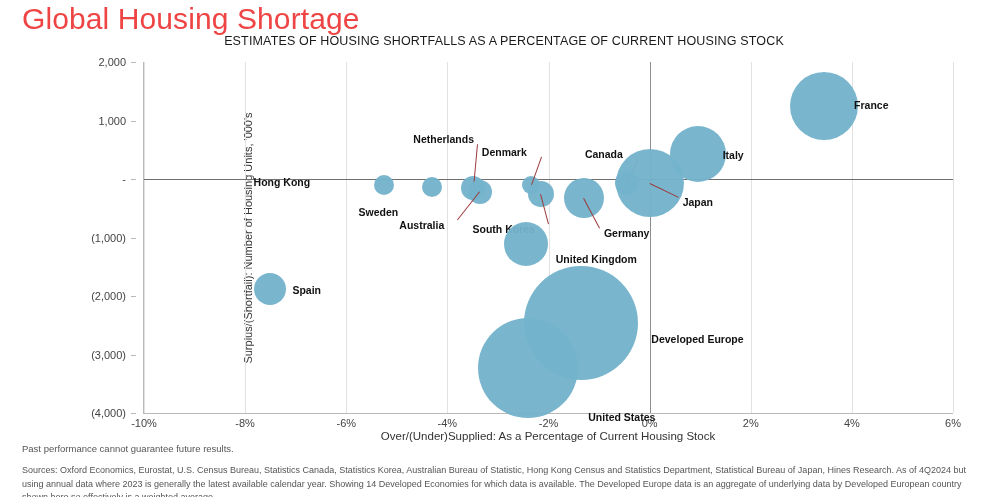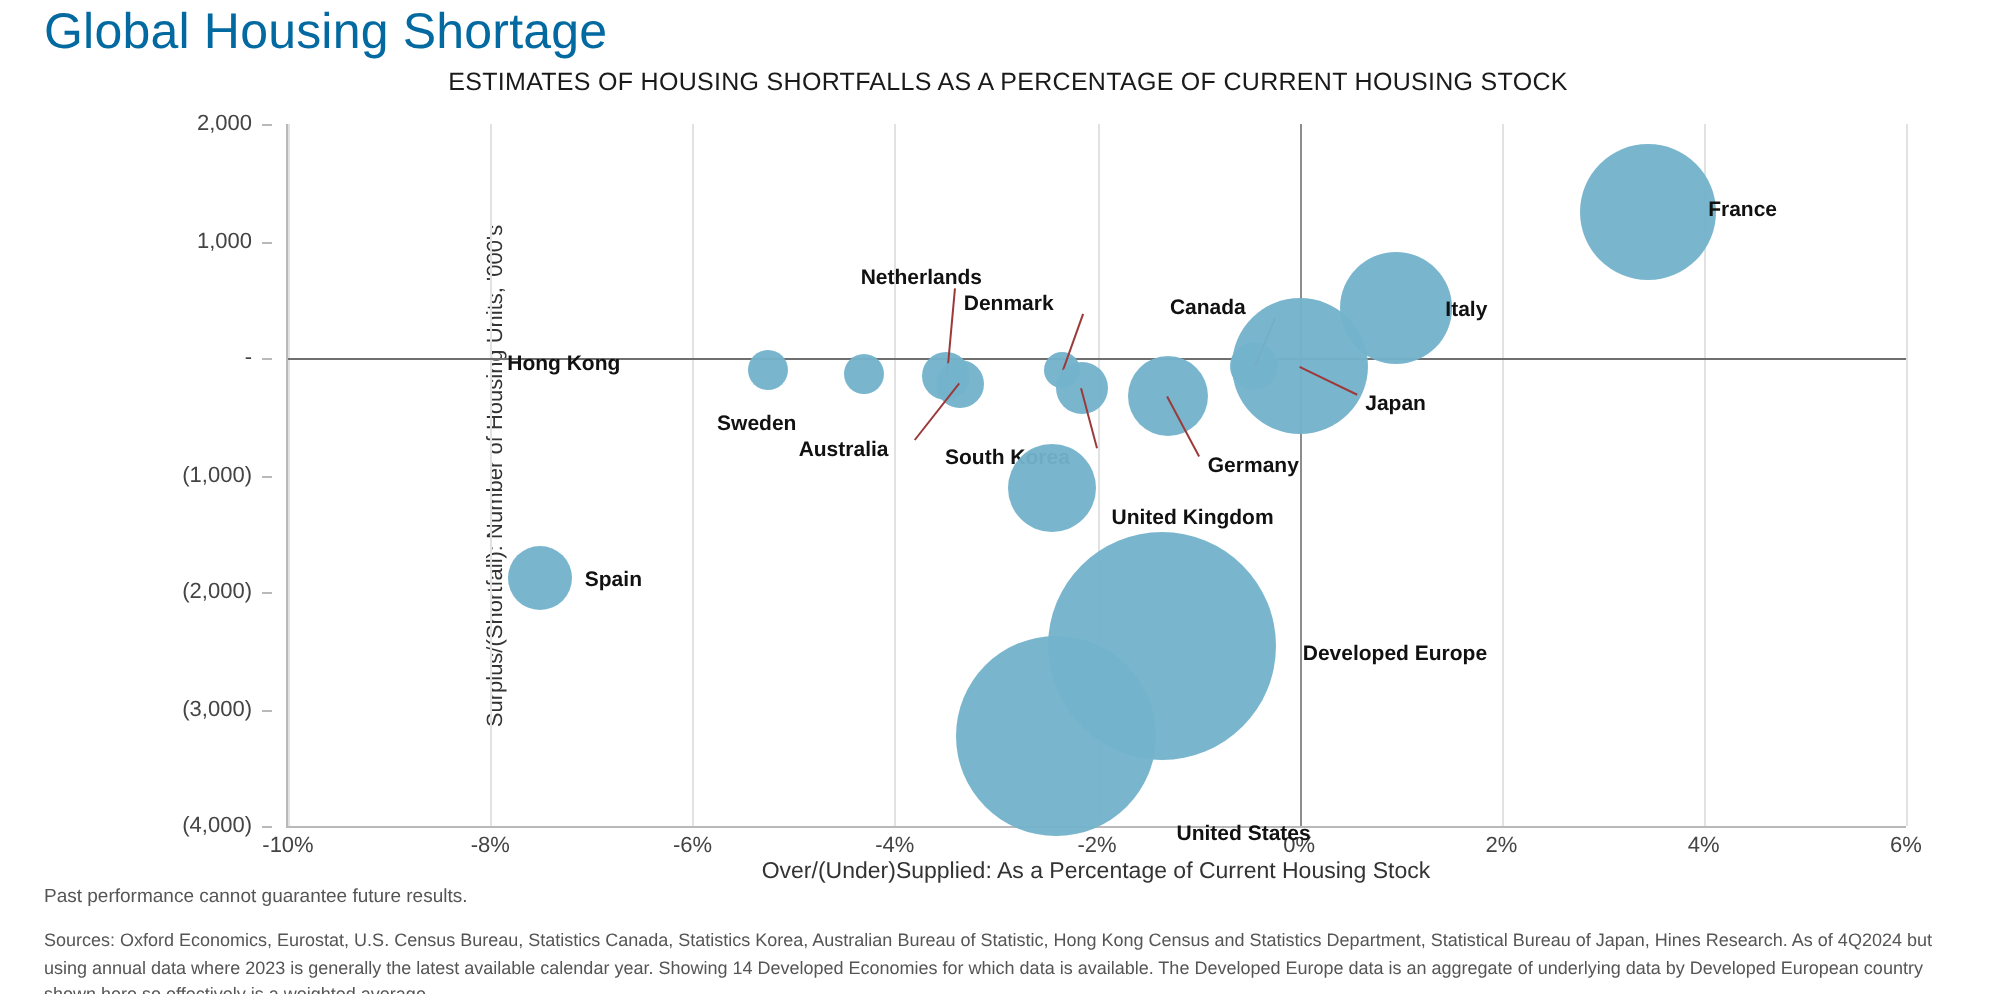--- a/index.html
+++ b/index.html
@@ -12,23 +12,23 @@
     background: #ffffff;
     font-family: "Liberation Sans", sans-serif;
     color: #333333;
     overflow: hidden;
     position: relative;
   }
   .page-title {
     position: absolute;
     left: 22px;
     top: 2px;
-    font-size: 25px;
+    font-size: 30px;
     font-weight: 400;
-    color: #0369a1;
+    color: #ef4444;
     letter-spacing: 0.1px;
   }
   .chart-subtitle {
     position: absolute;
     left: 0;
     right: 0;
     top: 34px;
     text-align: center;
     font-size: 12.5px;
     font-weight: normal;
@@ -201,40 +201,40 @@
     <div class="pt-label" style="left: auto; top: 85.51px; right: 330.128px;">Canada</div>
     <div class="leader" style="left: 482.872px; top: 120.51px; width: 26px; transform: rotate(-1.17601rad);"></div>
     <div class="bubble" title="Japan" style="left: 505.625px; top: 121.387px; width: 68px; height: 68px; background: rgb(116, 179, 204);"></div>
     <div class="pt-label" style="left: 538.625px; top: 134.387px;">Japan</div>
     <div class="leader" style="left: 505.625px; top: 121.387px; width: 32.2025px; transform: rotate(0.44976rad);"></div>
     <div class="bubble" title="Hong Kong" style="left: 240.172px; top: 123.435px; width: 20px; height: 20px; background: rgb(116, 179, 204);"></div>
     <div class="pt-label" style="left: auto; top: 114.435px; right: 642.828px;">Hong Kong</div>
     <div class="bubble" title="Sweden" style="left: 288.206px; top: 124.897px; width: 20px; height: 20px; background: rgb(116, 179, 204);"></div>
     <div class="pt-label" style="left: auto; top: 143.898px; right: 554.794px;">Sweden</div>
     <div class="bubble" title="Netherlands" style="left: 328.656px; top: 126.36px; width: 24px; height: 24px; background: rgb(116, 179, 204);"></div>
-    <div class="pt-label" style="left: auto; top: 71.36px; right: 462px;">Netherlands</div>
+    <div class="pt-label" style="left: auto; top: 71.36px; right: 479px;">Netherlands</div>
     <div class="leader" style="left: 328.656px; top: 126.36px; width: 44.1814px; transform: rotate(-1.48014rad);"></div>
     <div class="bubble" title="Australia" style="left: 336.241px; top: 129.87px; width: 24px; height: 24px; background: rgb(116, 179, 204);"></div>
     <div class="pt-label" style="left: auto; top: 156.87px; right: 508.759px; text-align: center;">Australia</div>
     <div class="leader" style="left: 336.241px; top: 129.87px; width: 35.609px; transform: rotate(2.23677rad);"></div>
     <div class="bubble" title="Denmark" style="left: 386.803px; top: 122.85px; width: 18px; height: 18px; background: rgb(116, 179, 204);"></div>
     <div class="pt-label" style="left: auto; top: 83.85px; right: 426.197px;">Denmark</div>
     <div class="leader" style="left: 386.803px; top: 122.85px; width: 29.7321px; transform: rotate(-1.22777rad);"></div>
     <div class="bubble" title="South Korea" style="left: 396.916px; top: 131.917px; width: 26px; height: 26px; background: rgb(116, 179, 204);"></div>
     <div class="pt-label" style="left: auto; top: 160.917px; right: 418.084px;">South Korea</div>
     <div class="leader" style="left: 396.916px; top: 131.917px; width: 31.0483px; transform: rotate(1.31019rad);"></div>
     <div class="bubble" title="Germany" style="left: 439.894px; top: 136.305px; width: 40px; height: 40px; background: rgb(116, 179, 204);"></div>
     <div class="pt-label" style="left: 459.894px; top: 165.305px;">Germany</div>
     <div class="leader" style="left: 439.894px; top: 136.305px; width: 34px; transform: rotate(1.08084rad);"></div>
     <div class="bubble" title="United Kingdom" style="left: 381.747px; top: 181.935px; width: 44px; height: 44px; background: rgb(116, 179, 204);"></div>
     <div class="pt-label" style="left: 411.747px; top: 190.935px;">United Kingdom</div>
     <div class="bubble" title="Spain" style="left: 126.406px; top: 226.98px; width: 32px; height: 32px; background: rgb(116, 179, 204);"></div>
     <div class="pt-label" style="left: 148.406px; top: 221.98px;">Spain</div>
     <div class="bubble" title="Developed Europe" style="left: 437.366px; top: 260.91px; width: 114px; height: 114px; background: rgb(116, 179, 204);"></div>
-    <div class="pt-label" style="left: 507.366px; top: 259px;">Developed Europe</div>
+    <div class="pt-label" style="left: 507.366px; top: 271px;">Developed Europe</div>
     <div class="bubble" title="United States" style="left: 384.275px; top: 305.955px; width: 100px; height: 100px; background: rgb(116, 179, 204);"></div>
     <div class="pt-label" style="left: 444.275px; top: 323.955px; margin-top: 25px;">United States</div>
   </div>
 <div id="xlabel">Over/(Under)Supplied: As a Percentage of Current Housing Stock</div>
 
 <div class="footnotes">
   <div class="fn-disclaimer">Past performance cannot guarantee future results.</div>
   <div class="fn-sources">Sources: Oxford Economics, Eurostat, U.S. Census Bureau, Statistics Canada, Statistics Korea, Australian Bureau of Statistic, Hong Kong Census and Statistics Department, Statistical Bureau of Japan, Hines Research. As of 4Q2024 but using annual data where 2023 is generally the latest available calendar year. Showing 14 Developed Economies for which data is available. The Developed Europe data is an aggregate of underlying data by Developed European country shown here so effectively is a weighted average.</div>
 </div>
 

